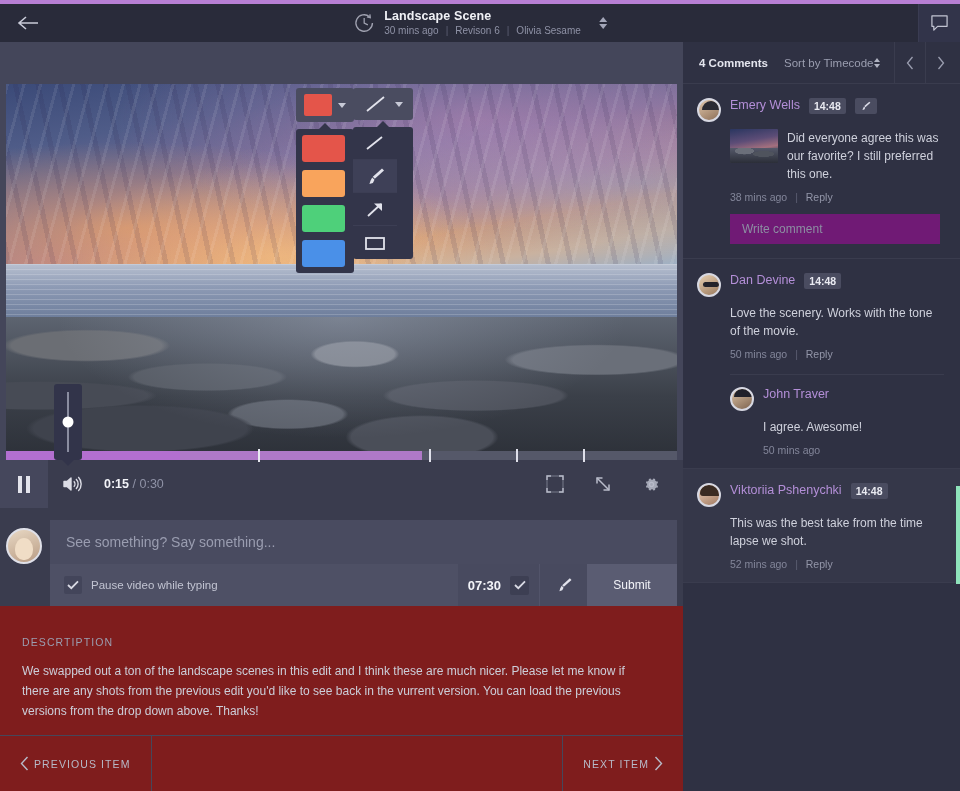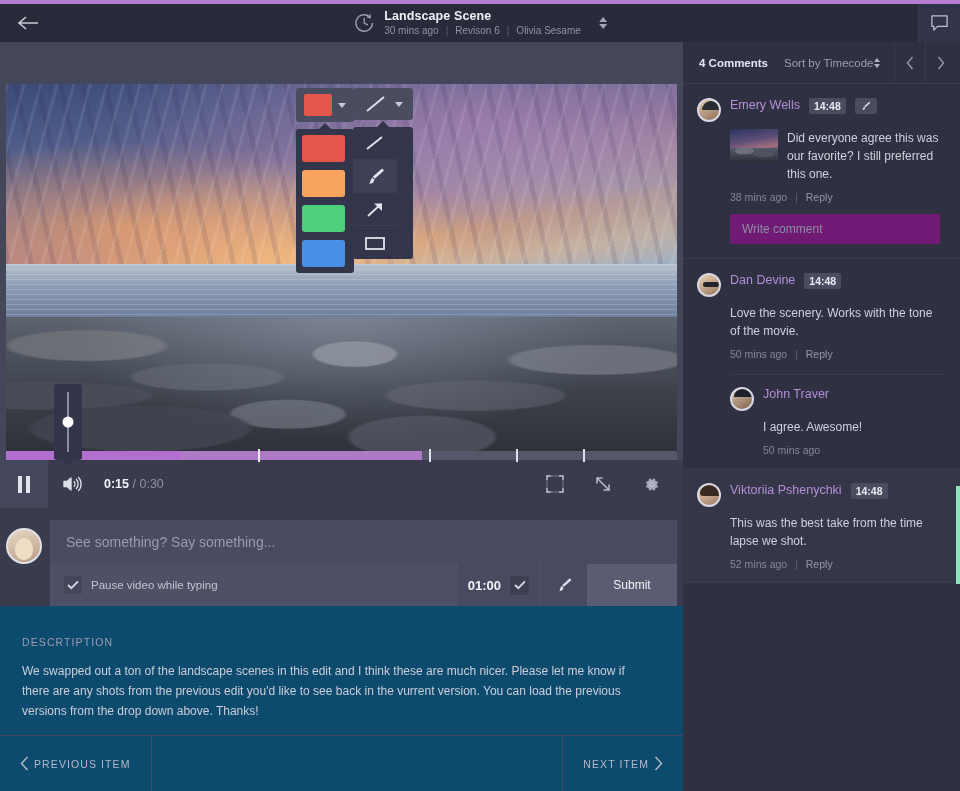--- a/index.html
+++ b/index.html
@@ -54,21 +54,21 @@
   .chat-toggle {
     position: absolute; right: 0; top: 0;
     width: 42px; height: 38px; background: #32344a;
     display: flex; align-items: center; justify-content: center;
     cursor: pointer; border-left: 1px solid #3a3c52;
   }
 
   
   .layout { display: flex; height: 749px; }
   .left-pane {
-    width: 683px; background: #0c4a6e;
+    width: 683px; background: #7f1d1d;
     display: flex; flex-direction: column;
     position: relative;
   }
 
   
   .video-region {
     position: relative; height: 466px; background: #44465a;
   }
   .video-frame {
     position: absolute; left: 6px; top: 42px;
@@ -509,21 +509,21 @@
       <div class="compose-box">
         <div class="compose-input">See something? Say something...</div>
         <div class="compose-bar">
           <div class="chk">
             <svg width="12" height="10" viewBox="0 0 12 10" fill="none" stroke-width="1.8">
                 <path d="M1 5 L4.3 8.2 L11 1.4"></path>
               </svg>
           </div>
           <div class="chk-label">Pause video while typing</div>
           <div class="tc-group">
-            <div class="tc-val">01:00</div>
+            <div class="tc-val">07:30</div>
             <div class="tc-chk">
               <svg width="12" height="10" viewBox="0 0 12 10" fill="none" stroke="#d9dae4" stroke-width="1.8">
                   <path d="M1 5 L4.3 8.2 L11 1.4"></path>
                 </svg>
             </div>
           </div>
           <div class="brush-btn">
             <svg width="20" height="18" viewBox="0 0 24 21" fill="#e2e3ec">
               <path d="M19 2.5 l2 2 -9.2 8.2 -2-2z"></path>
               <path d="M9.2 11.5 l2.3 2.3 -1.6 3.1 -3.5 1.2 1.2-3.6z"></path>

